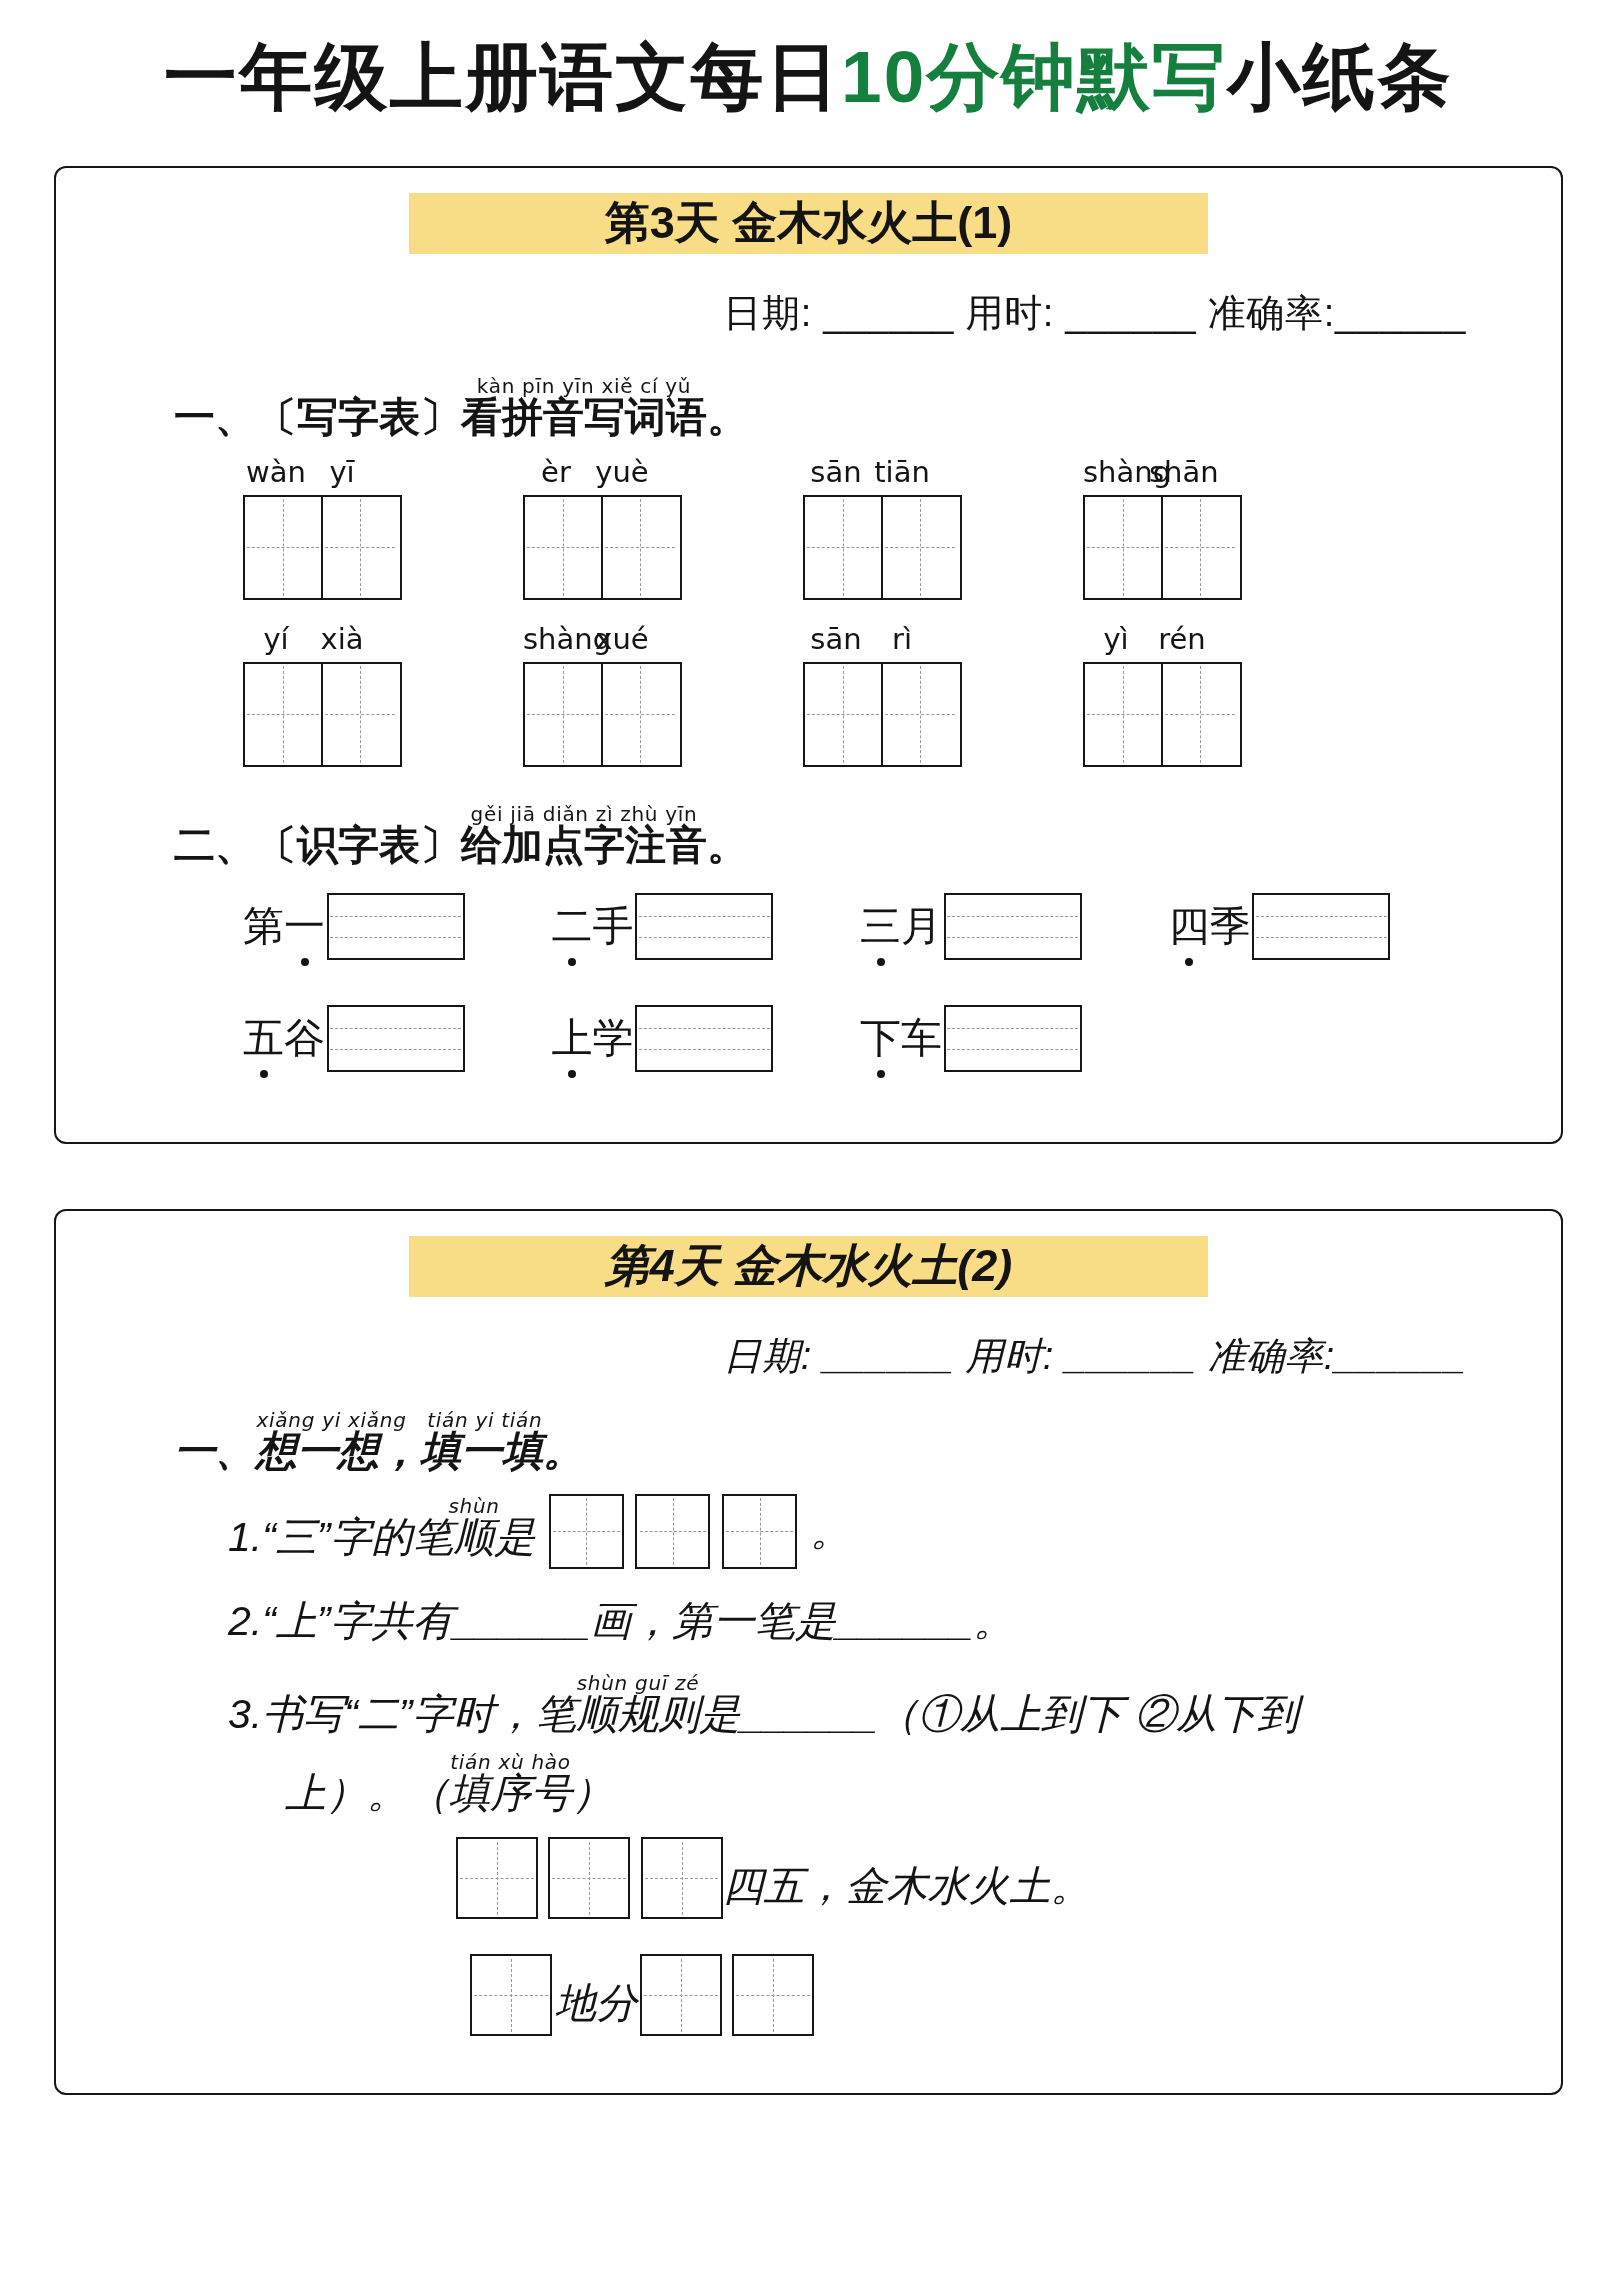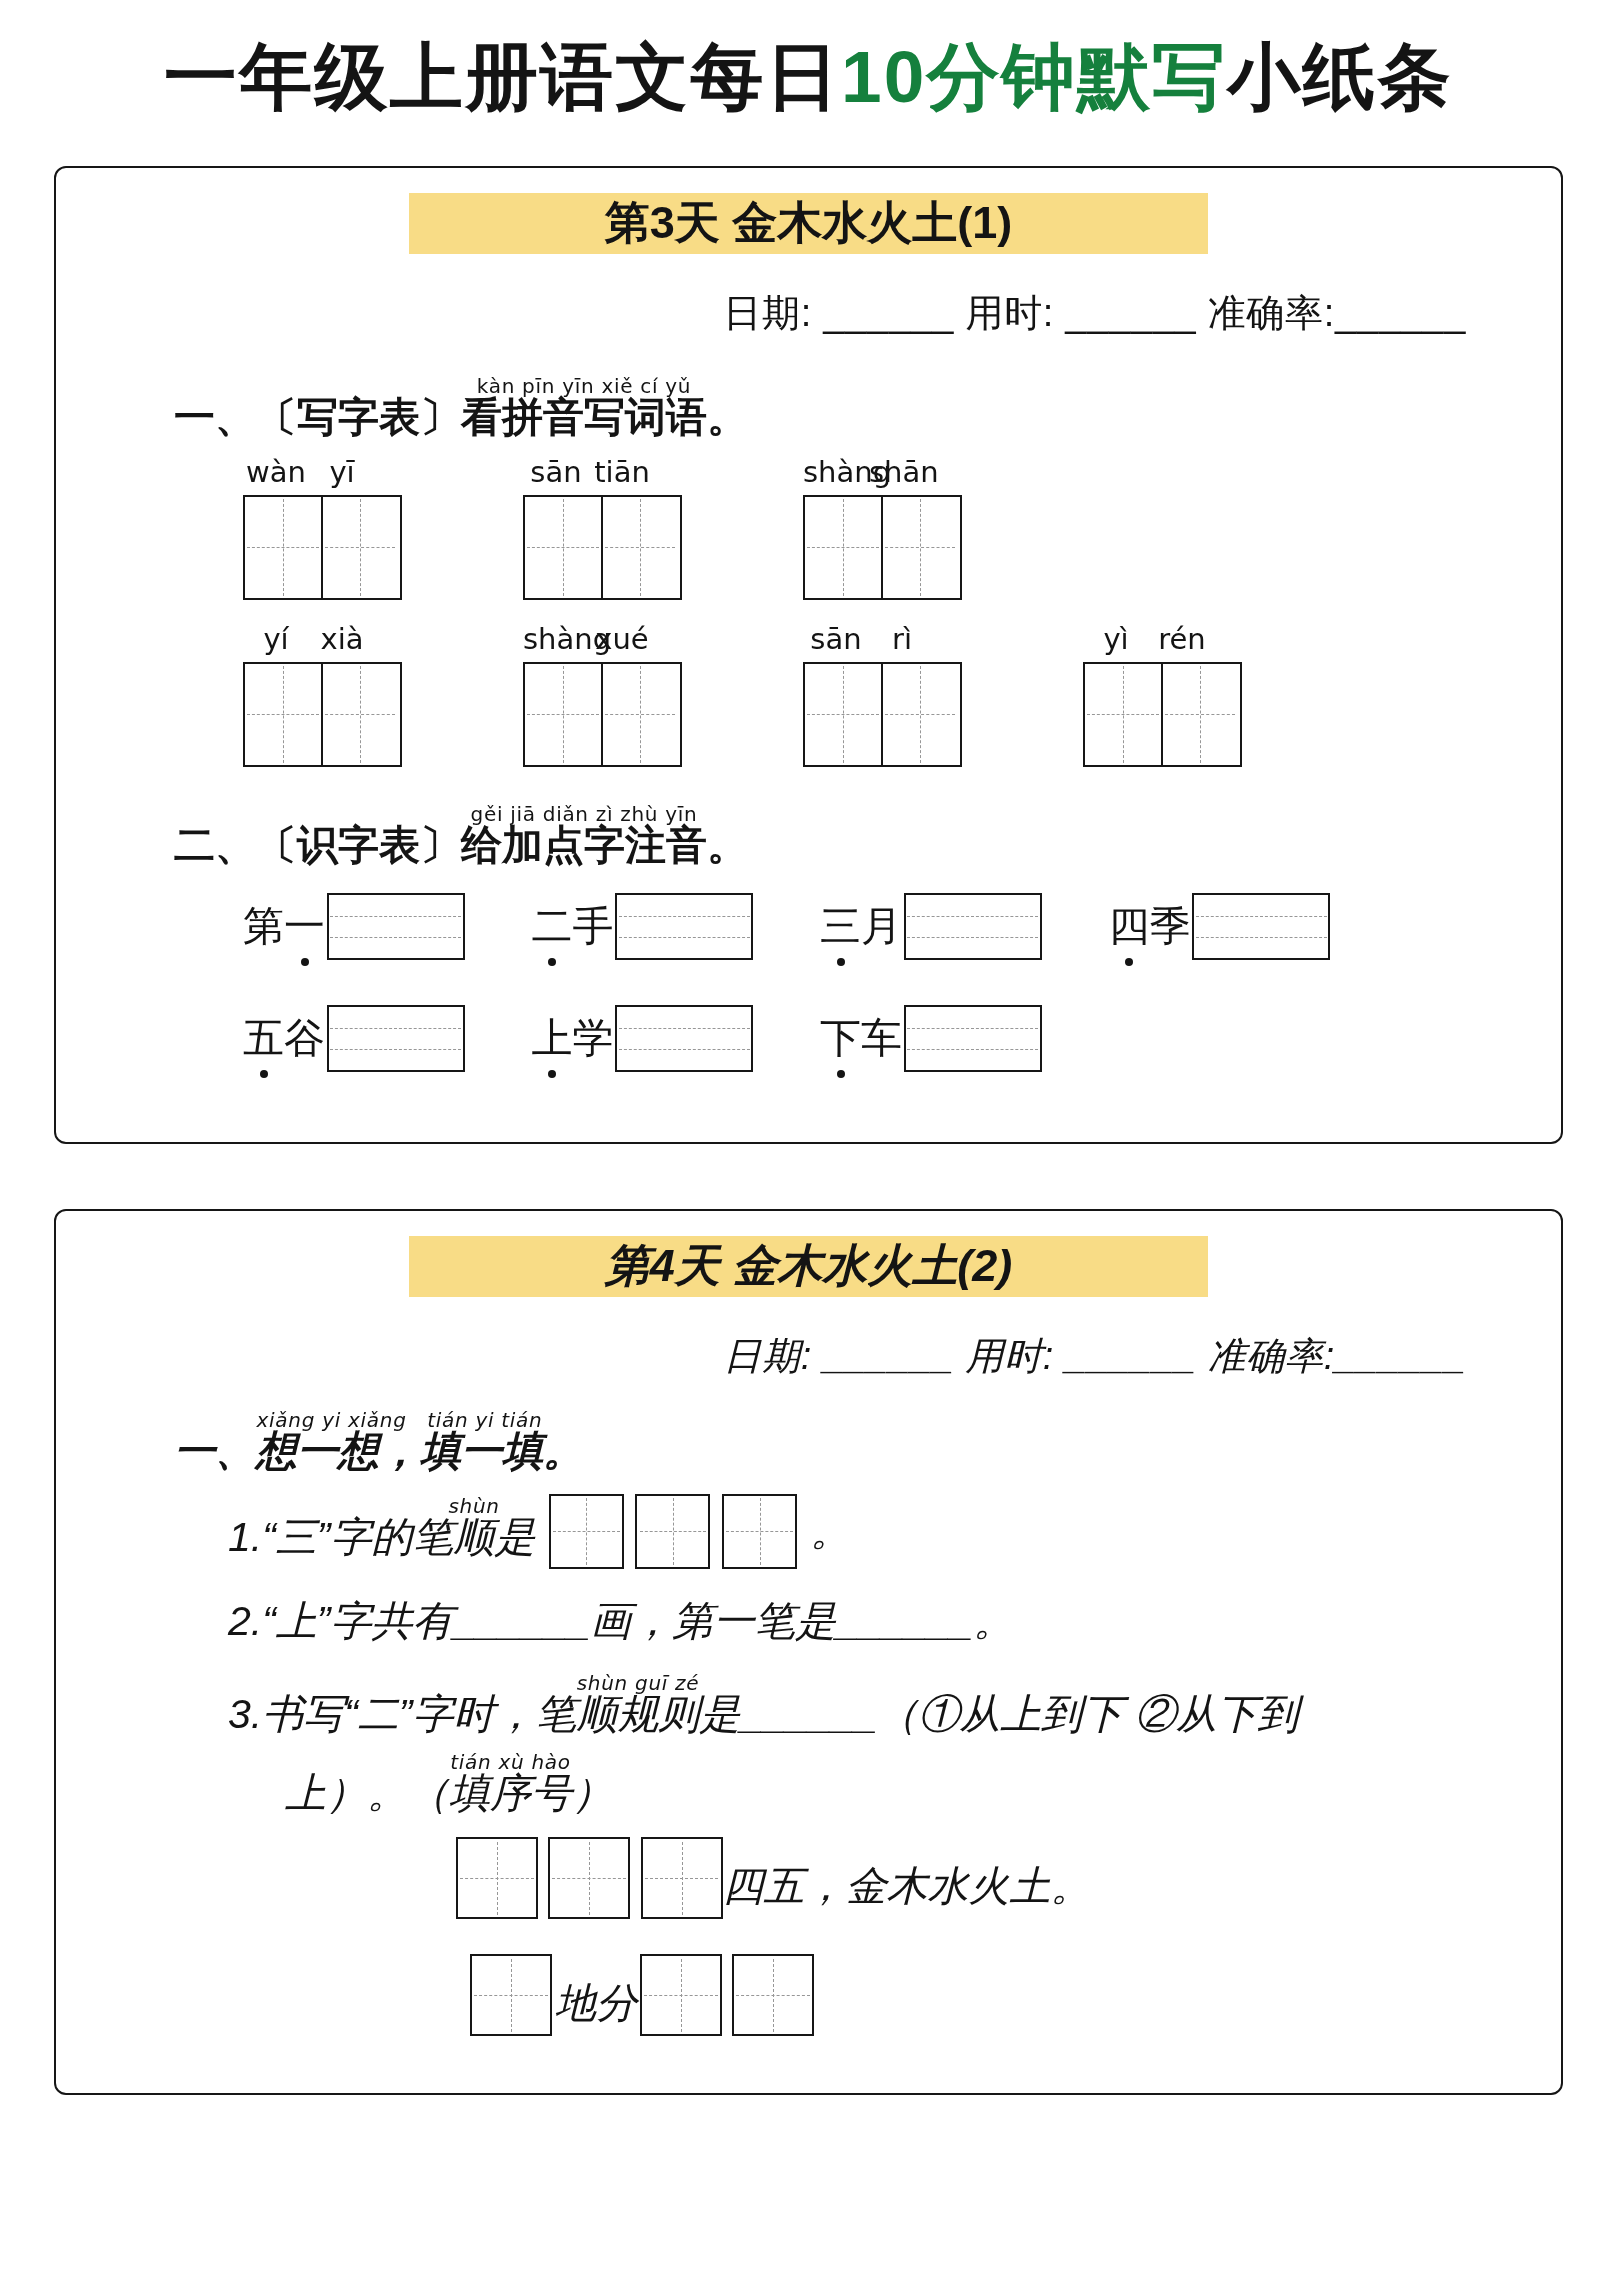--- a/index.html
+++ b/index.html
@@ -84,21 +84,21 @@
   .tzg-cell::before {
     content: ""; position: absolute; left: 50%; top: 2.2px; bottom: 2.2px;
     border-left: 1.5px dashed #979797;
   }
   .tzg-cell::after {
     content: ""; position: absolute; top: 50%; left: 2.2px; right: 2.2px;
     border-top: 1.5px dashed #979797;
   }
 
   
-  .zy-row { display: flex; padding-left: 187px; column-gap: 67px; margin-top: 20.5px; align-items: center; }
+  .zy-row { display: flex; padding-left: 187px; column-gap: 87px; margin-top: 20.5px; align-items: center; }
   .zy-row.secondrow { margin-top: 45px; }
   .zy-item { display: flex; align-items: center; }
   .zy-word { font-size: 41px; white-space: nowrap; }
   .zy-char { position: relative; display: inline-block; }
   .zy-char.dotted::after {
     content: ""; position: absolute; left: 50%; bottom: -11.7px;
     transform: translateX(-50%);
     width: 8px; height: 8px; border-radius: 50%; background: #141414;
   }
   .py-box { width: 138px; height: 67px; border: 2.2px solid #161616; position: relative; margin-left: 1.5px; }
@@ -158,20 +158,30 @@
           <span>wàn</span>
           <span>yī</span>
         </div>
       <div class="tzg-pair">
           <div class="tzg-cell"></div>
           <div class="tzg-cell"></div>
         </div>
     </div>
     <div class="word-block">
       <div class="word-pinyin">
+          <span>èr</span>
+          <span>yuè</span>
+        </div>
+      <div class="tzg-pair">
+          <div class="tzg-cell"></div>
+          <div class="tzg-cell"></div>
+        </div>
+    </div>
+    <div class="word-block">
+      <div class="word-pinyin">
           <span>sān</span>
           <span>tiān</span>
         </div>
       <div class="tzg-pair">
           <div class="tzg-cell"></div>
           <div class="tzg-cell"></div>
         </div>
     </div>
     <div class="word-block">
       <div class="word-pinyin">

